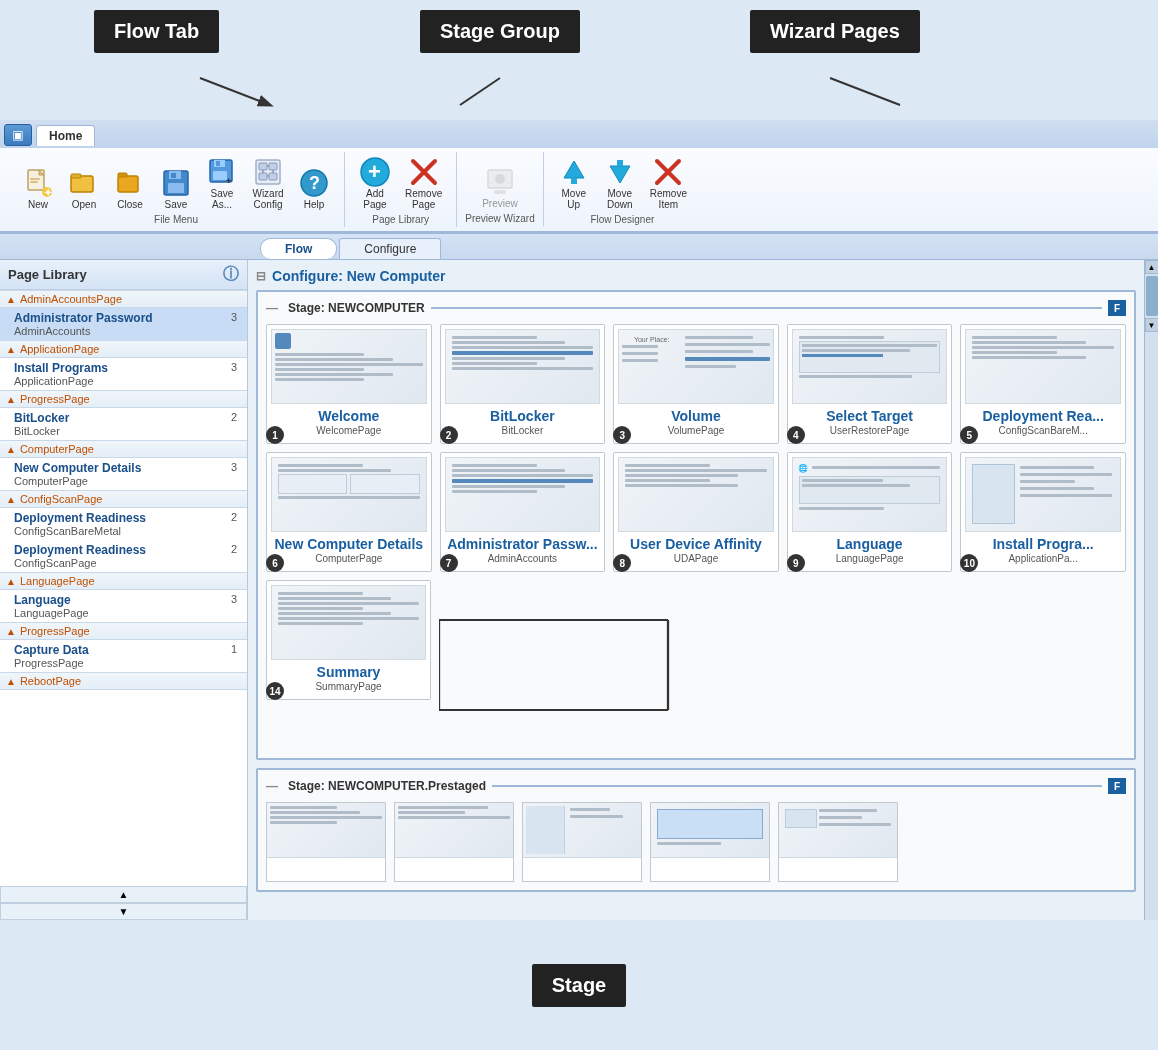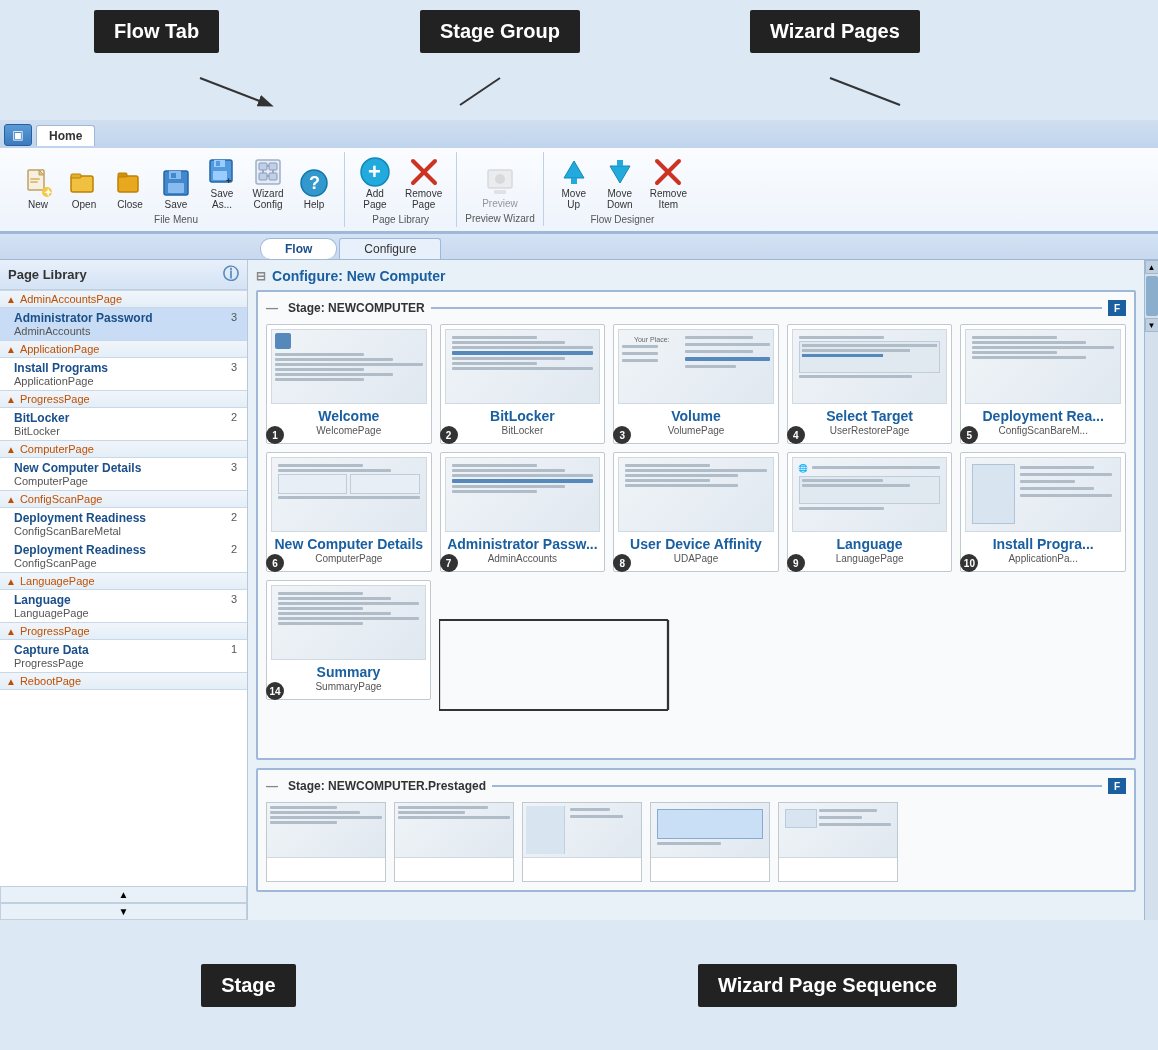--- a/index.html
+++ b/index.html
@@ -1055,18 +1055,15 @@
         <div class="scroll-thumb"></div>
         <div class="scroll-arrow">▼</div>
       </div>
     </div>
   </div>
 
   <div class="bottom-annot">
     <div style="text-align:center;">
       <div class="callout-box" style="position:relative; left:auto; top:auto;">Stage</div>
     </div>
-    <div style="text-align:center;">
-      <div class="callout-box" style="position:relative; left:auto; top:auto;">Wizard Page Sequence</div>
-    </div>
   </div>
 
 </div>
 
 </body></html>

